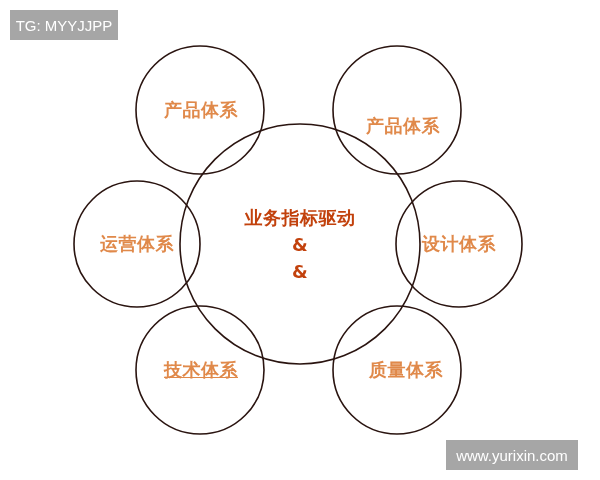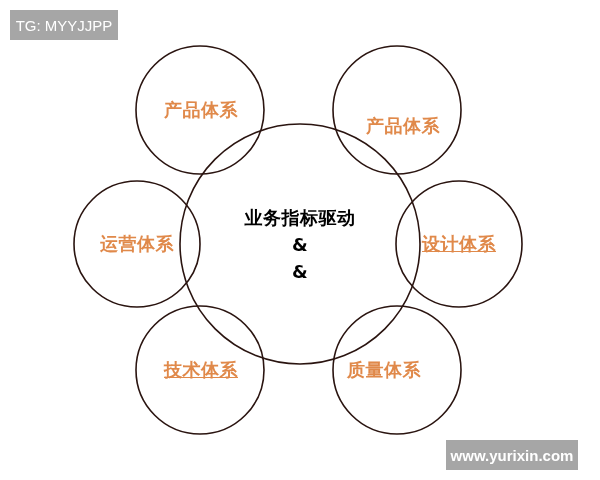--- a/index.html
+++ b/index.html
@@ -6,31 +6,31 @@
   body {
     width: 600px; height: 480px; background: #ffffff; position: relative; overflow: hidden;
     font-family: "DejaVu Sans", "Liberation Sans", sans-serif;
   }
   .badge {
     position: absolute; background: #a6a6a6; color: #ffffff;
     font-family: "Liberation Sans", sans-serif; font-size: 15px;
     display: flex; align-items: center; justify-content: center;
   }
   .badge-tl { left: 10px; top: 10px; width: 108px; height: 30px; }
-  .badge-br { left: 446px; top: 440px; width: 132px; height: 30px; font-weight: bold; }
+  .badge-br { left: 446px; top: 440px; width: 132px; height: 30px; }
   svg.diagram { position: absolute; left: 0; top: 0; }
   .circle { fill: none; stroke: #2a1410; stroke-width: 1.6; }
   .label {
     position: absolute; color: #e0894a; font-weight: bold; font-size: 18px;
     white-space: nowrap; transform: translate(-50%, -50%); text-align: center;
     letter-spacing: 0.5px;
   }
   .center-text {
     position: absolute; left: 300px; top: 244px; transform: translate(-50%, -50%);
-    color: #000000; font-weight: bold; font-size: 18px; text-align: center; line-height: 27px;
+    color: #c2410c; font-weight: bold; font-size: 18px; text-align: center; line-height: 27px;
     white-space: nowrap;
   }
   .center-text div { letter-spacing: 0.5px; }
 </style>
 </head>
 <body>
 
 <div class="badge badge-tl">TG: MYYJJPP</div>
 
 <svg class="diagram" width="600" height="480">
@@ -39,23 +39,23 @@
   <circle class="circle" cx="137" cy="244" r="63"></circle>
   <circle class="circle" cx="459" cy="244" r="63"></circle>
   <circle class="circle" cx="200" cy="370" r="64"></circle>
   <circle class="circle" cx="397" cy="370" r="64"></circle>
   <circle class="circle" cx="300" cy="244" r="120"></circle>
 </svg>
 
 <div class="label" style="left:201px; top:110px;">产品体系</div>
 <div class="label" style="left:403px; top:110px;margin-top:16px;">产品体系</div>
 <div class="label" style="left:137px; top:244px;">运营体系</div>
-<div class="label" style="left:459px; top:244px;text-decoration:underline;">设计体系</div>
+<div class="label" style="left:459px; top:244px;">设计体系</div>
 <div class="label" style="left:201px; top:370px;text-decoration:underline;">技术体系</div>
-<div class="label" style="left:384px; top:370px;text-align:right;">质量体系</div>
+<div class="label" style="left:406px; top:370px;text-align:right;">质量体系</div>
 
 <div class="center-text">
   <div>业务指标驱动</div>
   <div>&amp;</div>
   <div>&amp;</div>
 </div>
 
 <div class="badge badge-br">www.yurixin.com</div>
 
 </body></html>

